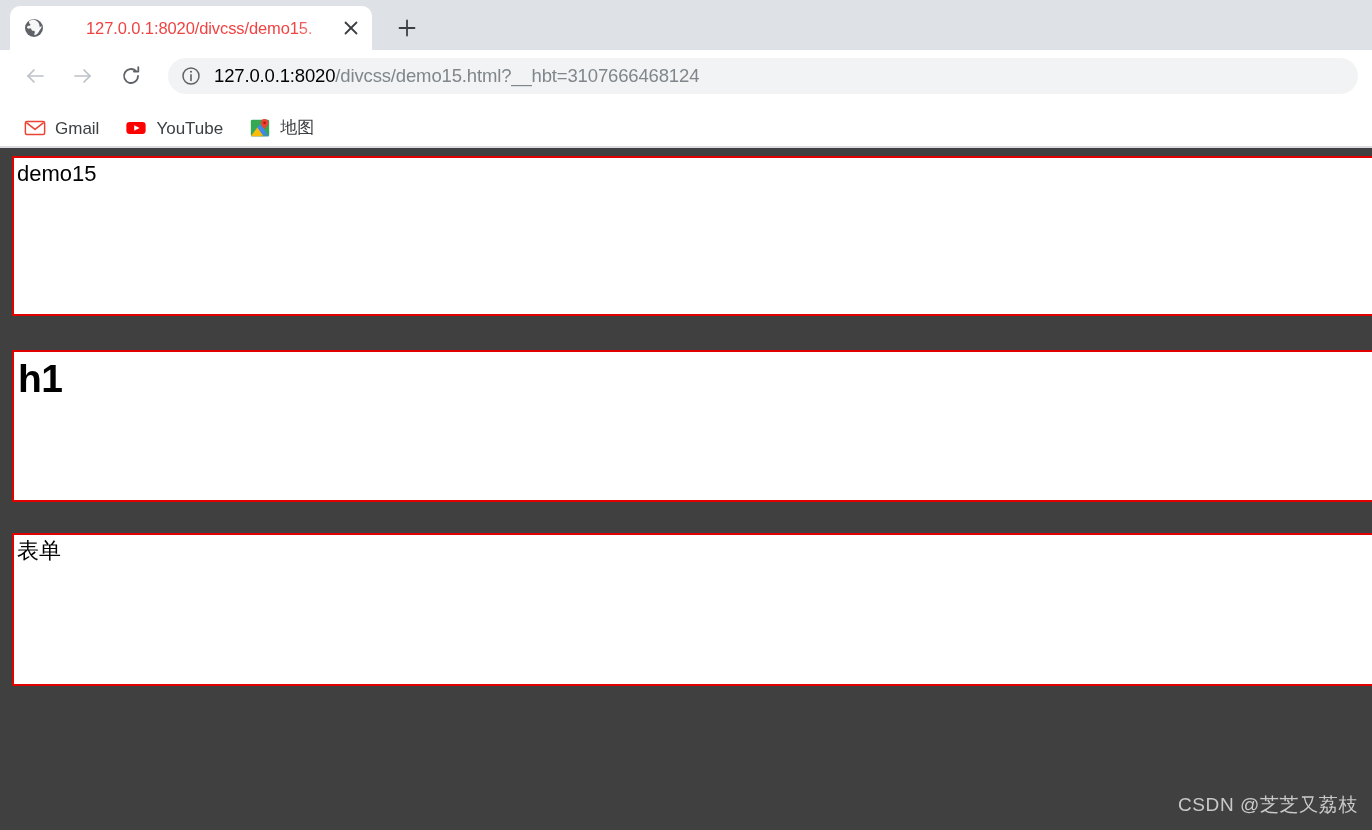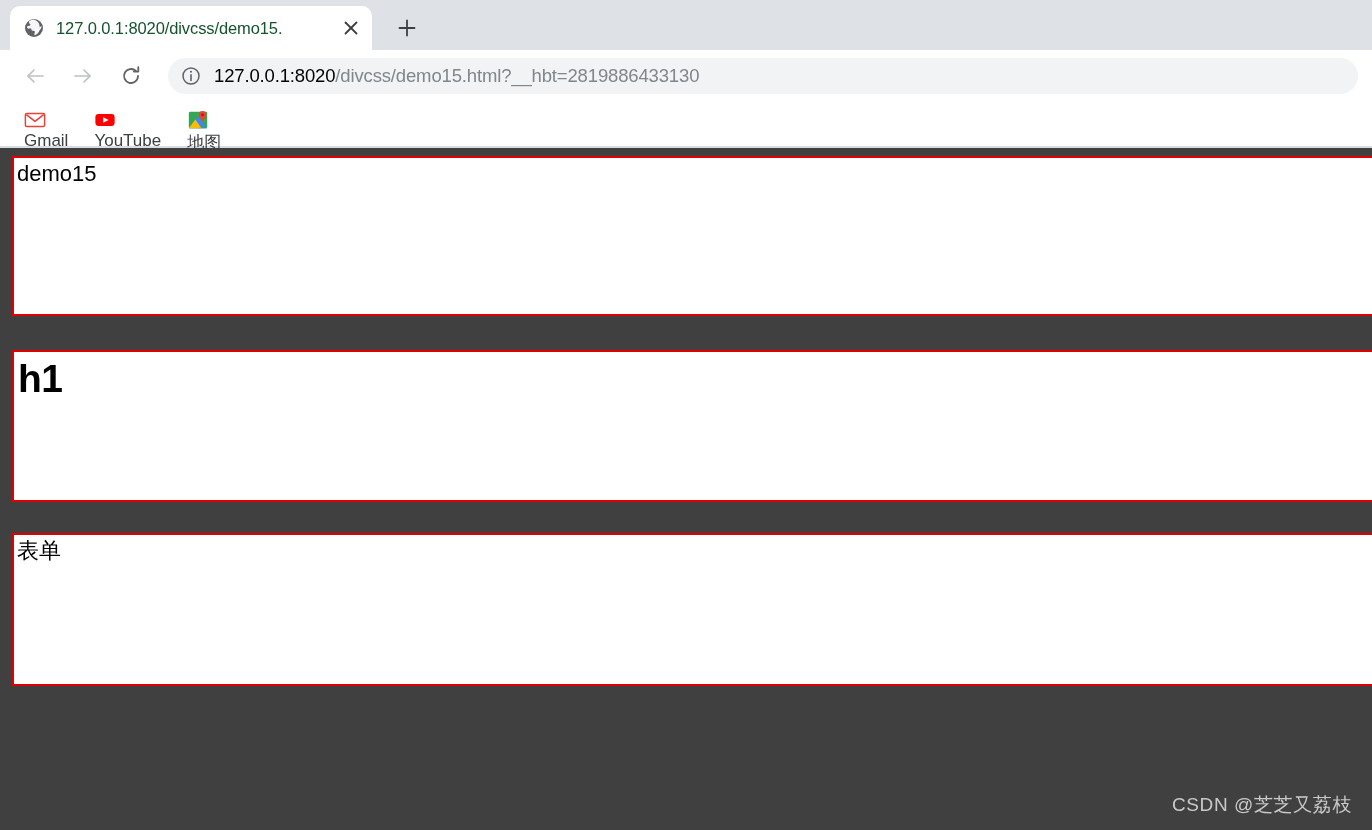--- a/index.html
+++ b/index.html
@@ -39,26 +39,27 @@
   }
   #tab-favicon {
     width: 20px; height: 20px;
     flex: 0 0 20px;
     margin-right: 12px;
     display: block;
   }
   #tab-title {
     flex: 1 1 auto;
     font-size: 16.5px;
-    color: #14532d;
+    color: #ef4444;
     white-space: nowrap;
     overflow: hidden;
     -webkit-mask-image: linear-gradient(to right, #000 84%, transparent 99%);
     mask-image: linear-gradient(to right, #000 84%, transparent 99%);
     letter-spacing: -0.1px;
+    margin-left: 30px;
   }
   #tab-close {
     width: 26px; height: 26px;
     flex: 0 0 26px;
     display: flex; align-items: center; justify-content: center;
     border-radius: 50%;
     cursor: pointer;
   }
   #tab-close svg { display: block; }
   #new-tab-button {
@@ -115,27 +116,26 @@
   #bookmarks-bar {
     height: 46px;
     background: #ffffff;
     display: flex;
     align-items: center;
     padding-left: 14px;
     border-bottom: 2px solid #dadce0;
   }
   .bookmark {
     display: flex;
-    align-items: flex-start;
+    align-items: flex-end;
     height: 30px;
     padding: 0 10px;
     border-radius: 4px;
     margin-right: 6px;
     cursor: pointer;
-    flex-direction: column;
   }
   .bookmark-icon {
     width: 22px; height: 22px;
     flex: 0 0 22px;
     margin-right: 9px;
     display: block;
   }
   .bookmark-label {
     font-size: 17px;
     color: #3c4043;
@@ -172,21 +172,21 @@
     font-size: 39px;
     line-height: 1.12;
     color: #000000;
     font-weight: bold;
     padding: 5px 0 0 4px;
     letter-spacing: -0.5px;
   }
 
   #csdn-watermark {
     position: absolute;
-    right: 20px;
+    right: 14px;
     bottom: 12px;
     font-size: 19px;
     color: #c9c9c9;
     letter-spacing: 0.6px;
     white-space: nowrap;
     user-select: none;
   }
 </style>
 </head>
 <body>
@@ -244,21 +244,21 @@
     </div>
 
     <div id="omnibox">
       <span id="site-info-icon">
         <svg width="22" height="22" viewBox="0 0 22 22">
           <circle cx="11" cy="11" r="8" fill="none" stroke="#5f6368" stroke-width="1.5"></circle>
           <circle cx="11" cy="6.8" r="1.05" fill="#5f6368"></circle>
           <line x1="11" y1="9.8" x2="11" y2="15.4" stroke="#5f6368" stroke-width="1.6" stroke-linecap="round"></line>
         </svg>
       </span>
-      <span id="omnibox-url"><span class="url-host">127.0.0.1:8020</span><span class="url-path">/divcss/demo15.html?__hbt=2819886433130</span></span>
+      <span id="omnibox-url"><span class="url-host">127.0.0.1:8020</span><span class="url-path">/divcss/demo15.html?__hbt=3107666468124</span></span>
     </div>
   </div>
 
   <div id="bookmarks-bar">
 
     <div class="bookmark">
       <span class="bookmark-icon">
         <svg width="22" height="22" viewBox="0 0 24 24">
           <rect x="1.5" y="5" width="21" height="14" rx="1.6" fill="#ffffff" stroke="#ea4335" stroke-width="1.6"></rect>
           <polyline points="2.6,6.2 12,13.6 21.4,6.2" fill="none" stroke="#ea4335" stroke-width="1.7" stroke-linejoin="round"></polyline>

